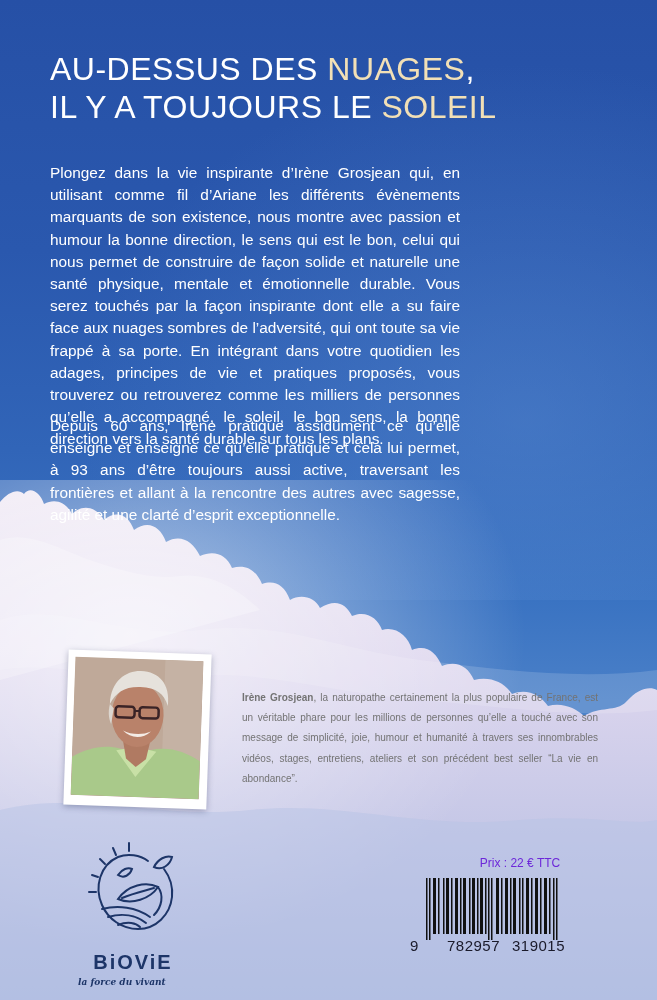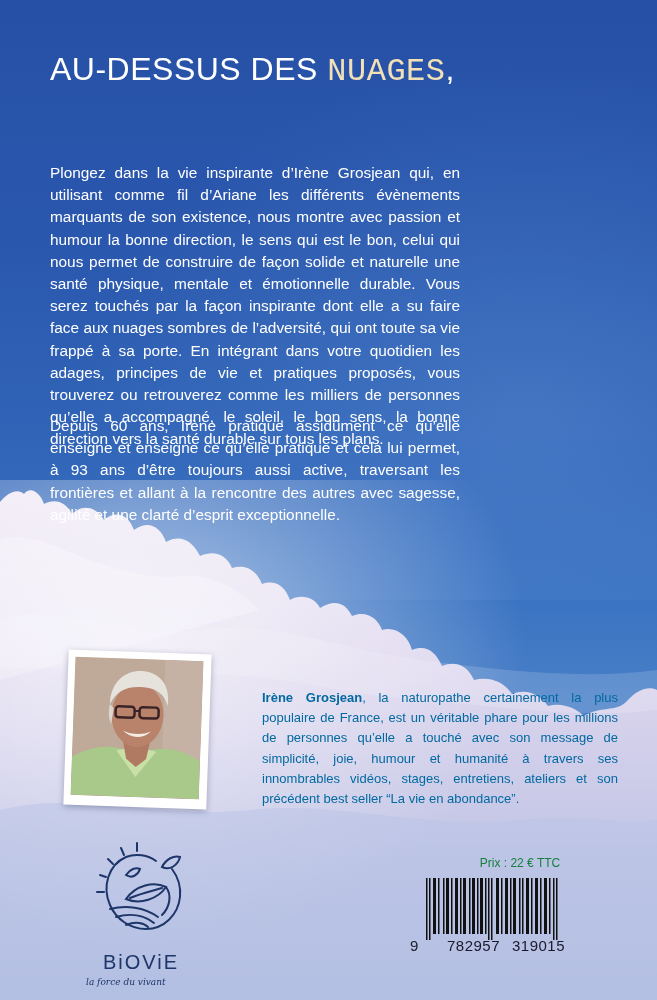--- a/index.html
+++ b/index.html
@@ -17,21 +17,21 @@
     .clouds {
       position: absolute; left: 0; top: 480px; width: 657px; height: 520px;
     }
     .clouds svg { width: 100%; height: 100%; display: block; }
 
     .title {
       position: absolute; left: 50px; top: 50px; width: 560px;
       color: #ffffff; font-size: 32px; line-height: 38px; letter-spacing: 0.5px;
       font-weight: normal;
     }
-    .title .accent { color: #f2e0b6; font-family: Liberation Mono, monospace; }
+    .title .accent { color: #f2e0b6; }
 
     .body-text {
       position: absolute; left: 50px; width: 410px;
       color: #ffffff; font-size: 15.4px; line-height: 22.2px;
       text-align: justify;
       margin-top: 29px;
     }
     .p1 { top: 133px; width: 410px; }
     .p2 { top: 386px; width: 410px; }
 
@@ -41,40 +41,41 @@
       box-shadow: 0 2px 6px rgba(40,50,90,0.35);
       padding: 7px 8px 10px 7px;
     }
     .photo-inner {
       width: 100%; height: 100%; position: relative; overflow: hidden;
       background: linear-gradient(160deg, #c9b6a6 0%, #b49c8a 40%, #a5897a 100%);
     }
 
     .bio {
       position: absolute; left: 242px; top: 688px; width: 356px;
-      color: #0369a1; font-size: 13px; line-height: 20.2px; text-align: justify; margin-left: 20px;
+      color: #737373; font-size: 10px; line-height: 20.2px; text-align: justify;
     }
     .bio b { font-weight: bold; }
 
     .logo {
-      position: absolute; left: 86px; top: 835px; width: 110px; height: 160px;
+      position: absolute; left: 78px; top: 835px; width: 110px; height: 160px;
       color: #1d3568;
+      font-weight: bold;
     }
     .logo-name {
       position: absolute; left: 0; top: 116px; width: 110px; text-align: center;
       font-size: 20px; letter-spacing: 2px; color: #1d3568;
     }
     .logo-tag {
       position: absolute; left: 0; top: 142px; width: 110px; text-align: left;
       font-family: "DejaVu Serif", serif; font-style: italic; font-size: 9px; color: #1d3568;
     }
 
     .price {
       position: absolute; left: 455px; top: 856px; width: 130px;
-      color: #15803d; font-size: 12px; text-align: center;
+      color: #6d28d9; font-size: 12px; text-align: center;
     }
     .barcode {
       position: absolute; left: 422px; top: 878px; width: 150px; height: 60px;
     }
     .isbn {
       position: absolute; top: 937px; color: #1a1a2a; font-size: 15px; letter-spacing: 0.5px;
     }
   </style>
 </head>
 <body>
@@ -98,20 +99,21 @@
     <path d="M0,22 C8,12 18,8 24,14 C30,6 40,12 44,24 C55,18 66,22 72,34 C82,24 96,26 104,40 C116,30 128,34 134,50 C148,40 160,46 166,62 C180,54 192,60 200,76 C214,70 226,74 232,88 C246,84 256,90 262,104 C274,100 284,104 290,120 C300,114 314,116 320,128 C336,118 346,124 352,136 C366,130 378,138 382,150 C396,146 408,156 412,170 C426,164 436,172 442,186 C456,180 468,186 474,200 C490,196 504,202 512,214 C526,208 540,214 548,226 C562,222 576,228 584,236 C600,226 616,232 626,222 C638,208 650,206 657,210 L657,520 L0,520 Z" fill="url(#cg)"></path>
     <path d="M0,60 C30,50 60,70 90,80 C120,90 150,100 180,96 C210,92 240,110 260,130 L0,200 Z" fill="#ffffff" opacity="0.25"></path>
     <rect x="0" y="0" width="657" height="520" fill="url(#cs)"></rect>
     <path d="M0,140 C60,120 120,160 200,150 C280,140 340,170 420,180 C500,190 580,200 657,190 L657,230 C580,240 500,226 420,220 C340,214 260,190 200,196 C120,204 60,180 0,190 Z" fill="#ffffff" opacity="0.15"></path>
     <path d="M0,330 C80,310 160,340 250,330 C340,320 420,350 520,340 C590,334 630,346 657,340 L657,520 L0,520 Z" fill="#b8c3e6" opacity="0.5"></path>
   </svg>
 </div>
 
 <h1 class="title">
   <span><span>AU-DESSUS DES </span><span class="accent">NUAGES</span><span>,</span></span><br>
+  <span><span>IL Y A TOUJOURS LE </span><span class="accent">SOLEIL</span></span>
 </h1>
 
 <p class="body-text p1">Plongez dans la vie inspirante d’Irène Grosjean qui, en utilisant comme fil d’Ariane les différents évènements marquants de son existence, nous montre avec passion et humour la bonne direction, le sens qui est le bon, celui qui nous permet de construire de façon solide et naturelle une santé physique, mentale et émotionnelle durable. Vous serez touchés par la façon inspirante dont elle a su faire face aux nuages sombres de l’adversité, qui ont toute sa vie frappé à sa porte. En intégrant dans votre quotidien les adages, principes de vie et pratiques proposés, vous trouverez ou retrouverez comme les milliers de personnes qu’elle a accompagné, le soleil, le bon sens, la bonne direction vers la santé durable sur tous les plans.</p>
 <p class="body-text p2">Depuis 60 ans, Irène pratique assidûment ce qu’elle enseigne et enseigne ce qu’elle pratique et cela lui permet, à 93 ans d’être toujours aussi active, traversant les frontières et allant à la rencontre des autres avec sagesse, agilité et une clarté d’esprit exceptionnelle.</p>
 
 <div class="photo">
   <div class="photo-inner" title="Portrait of Irène Grosjean smiling, wearing glasses and a green shirt">
     <svg viewBox="0 0 128 138" width="100%" height="100%">
       <rect width="128" height="138" fill="#bfa999"></rect>
       <rect x="90" y="0" width="38" height="138" fill="#c9b9ab" opacity="0.6"></rect>

